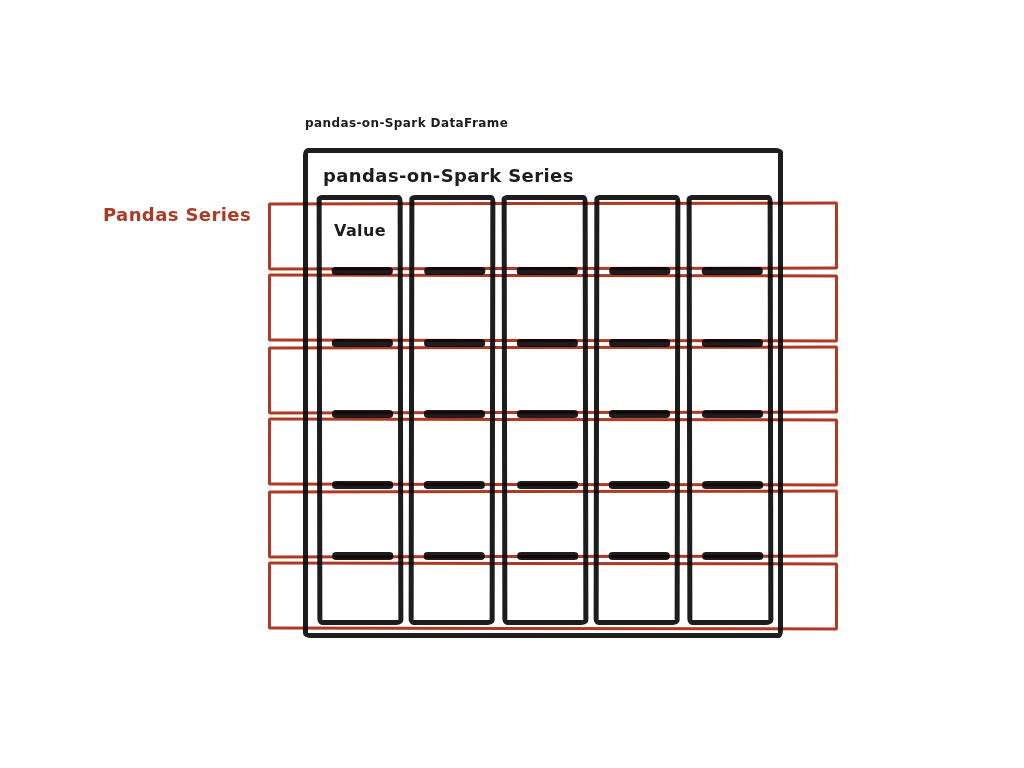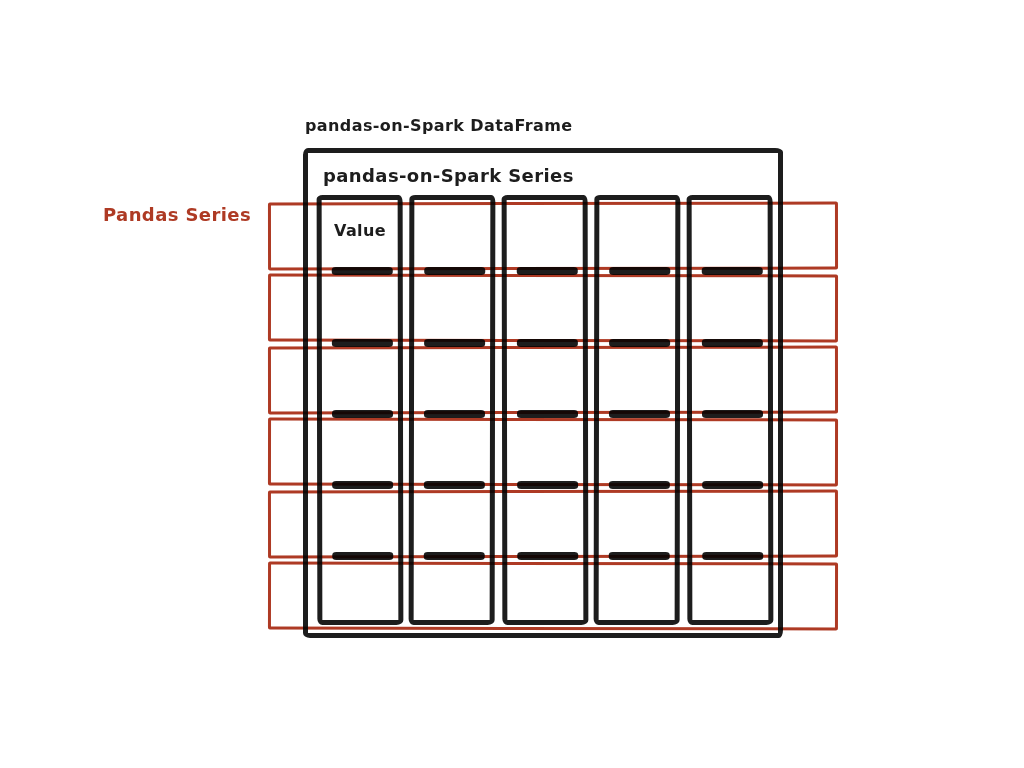--- a/index.html
+++ b/index.html
@@ -11,21 +11,21 @@
     overflow: hidden;
     font-family: "DejaVu Sans", sans-serif;
   }
   .hand { letter-spacing: 0.4px; font-weight: 700; }
 
   
   .df-title {
     position: absolute;
     left: 305px;
     top: 116px;
-    font-size: 16px;
+    font-size: 12px;
     color: var(--ink, #1d1d1d);
     white-space: nowrap;
   }
 
   
   .outer-box {
     position: absolute;
     left: 303px;
     top: 148px;
     width: 480px;

